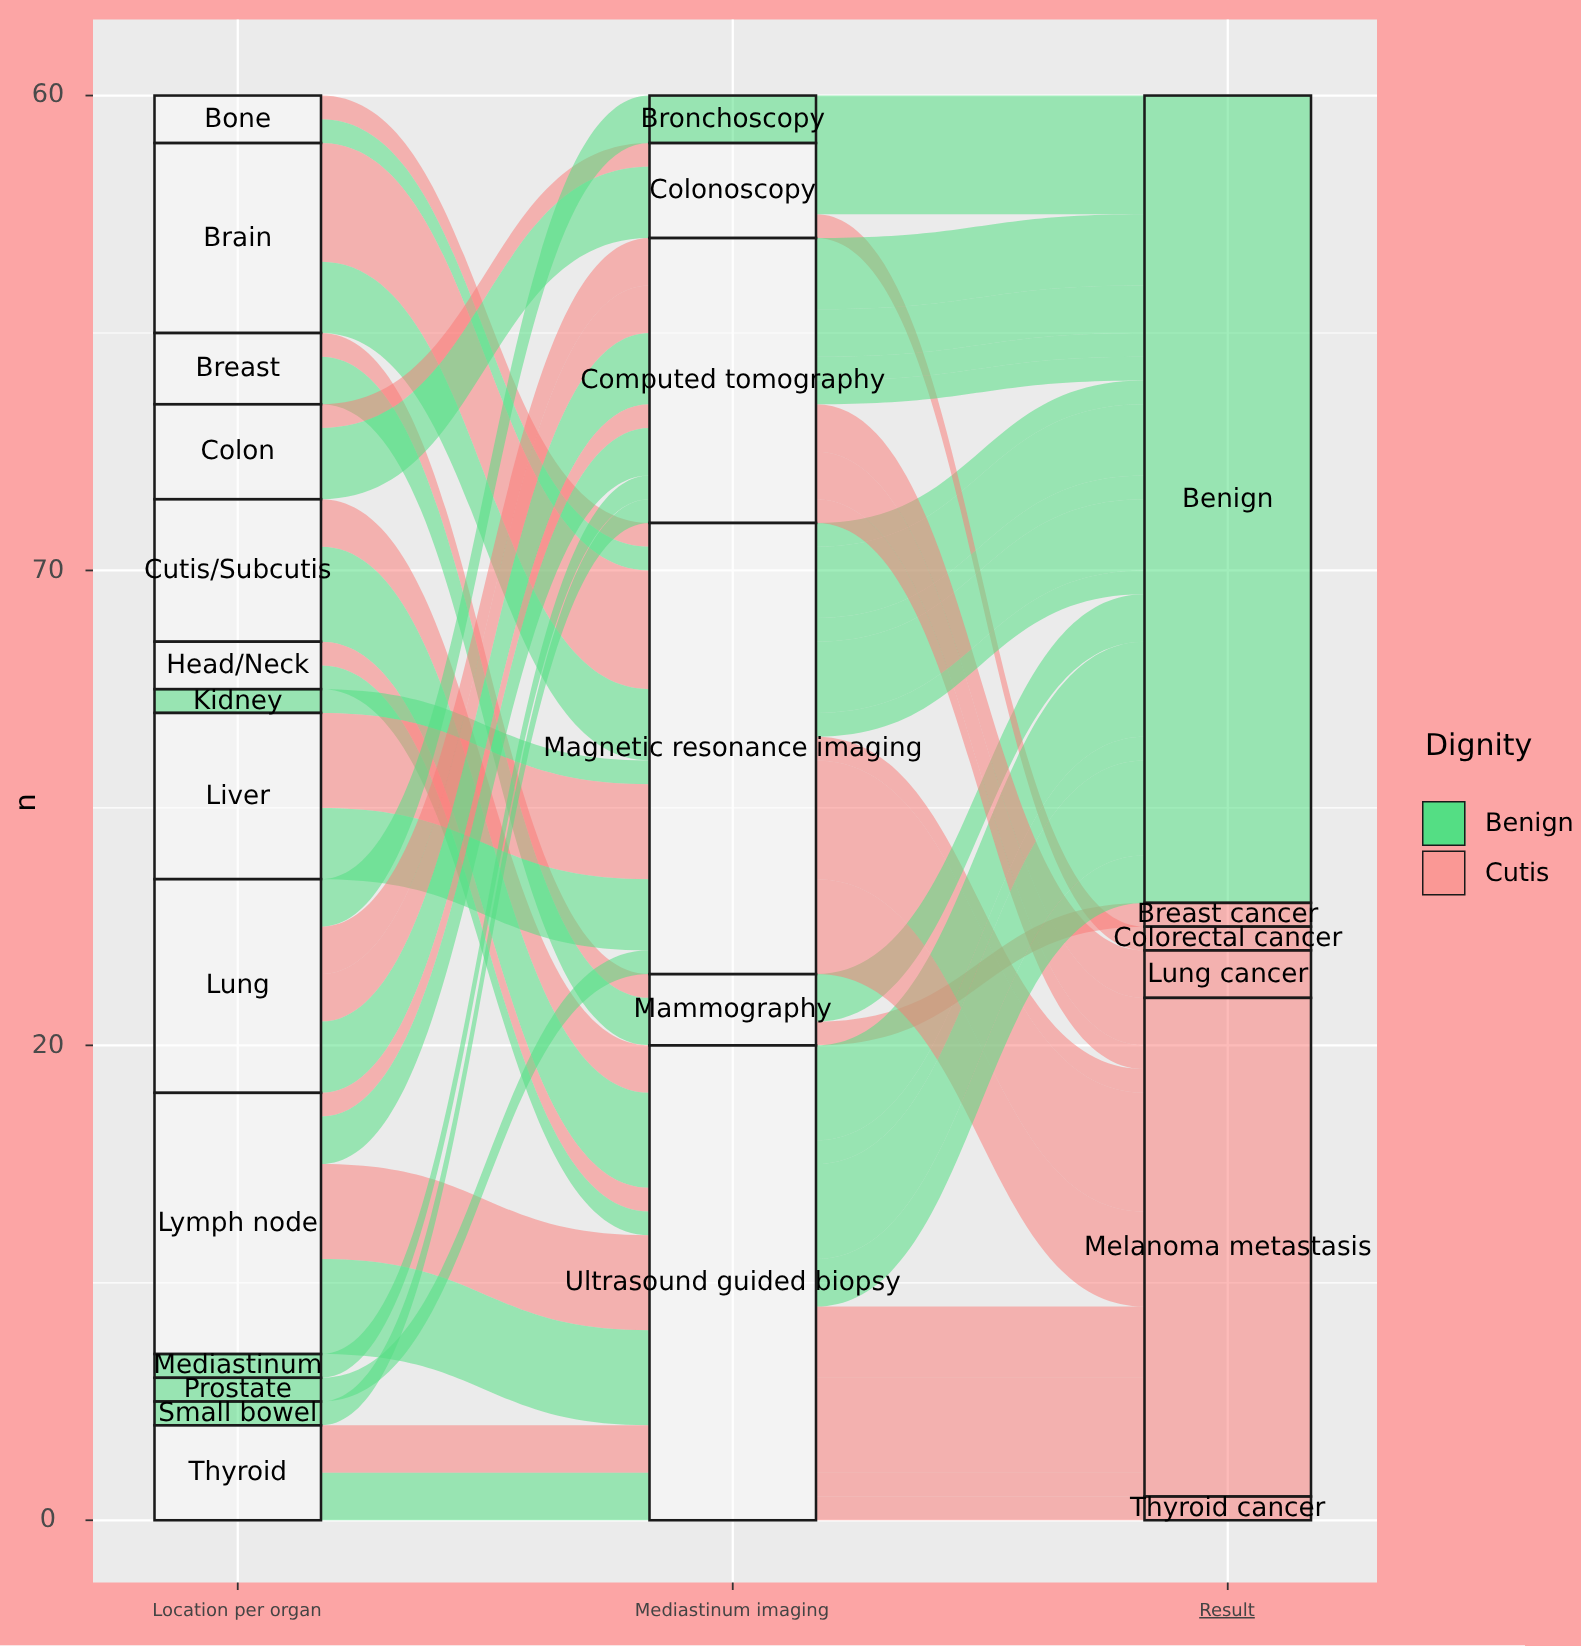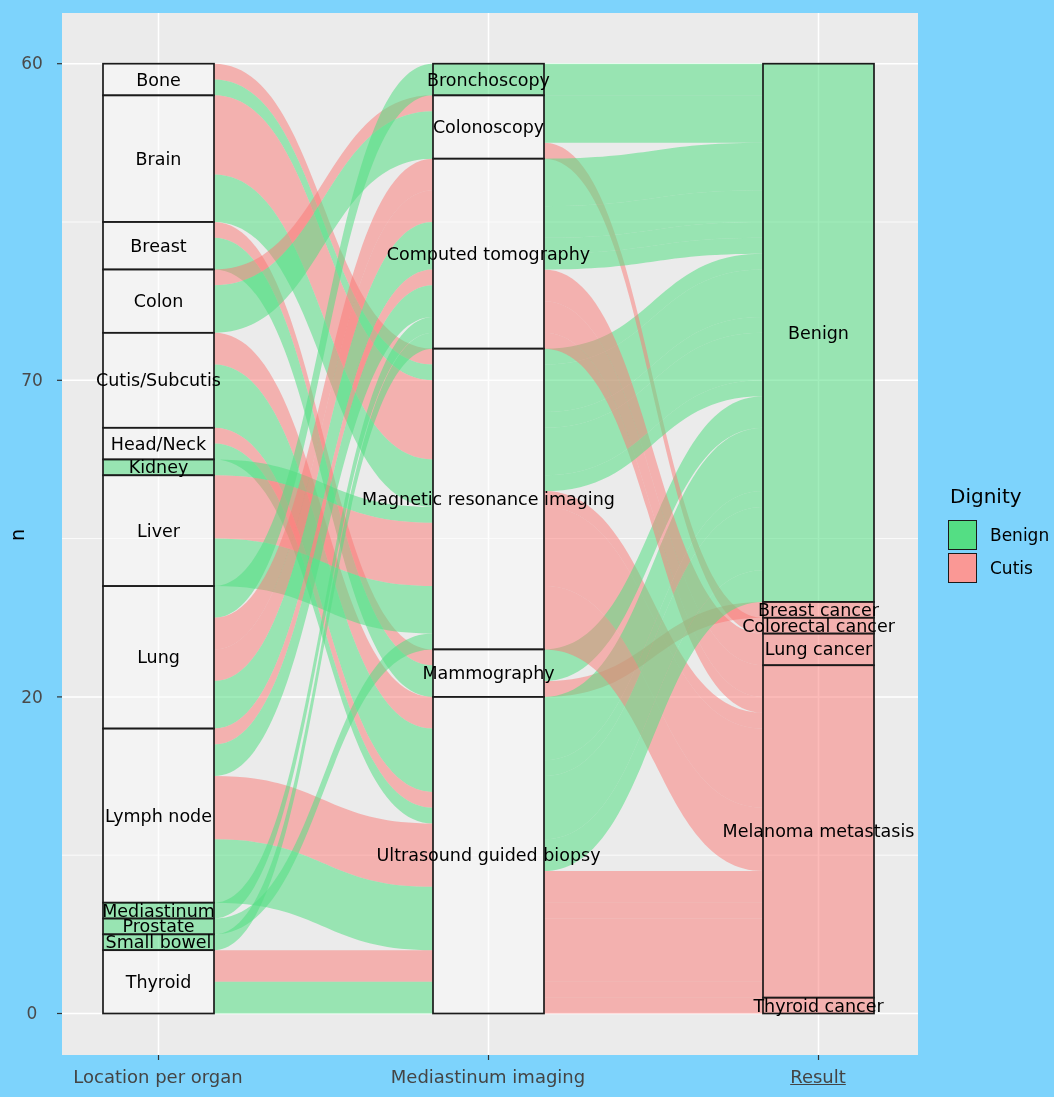--- a/index.html
+++ b/index.html
@@ -1,23 +1,23 @@
 <!DOCTYPE html>
 <html><head>
 <meta charset="utf-8">
 <style>
   html,body{margin:0;padding:0;background:#ffffff;}
   body{font-family:"DejaVu Sans","Liberation Sans",sans-serif;}
-  #wrap{position:relative;width:1054px;height:1097px;background:#7dd3fc;overflow:hidden;}
+  #wrap{position:relative;width:1054px;height:1097px;background:#fca5a5;overflow:hidden;}
   #chart-svg{position:absolute;left:0;top:0;}
   .ytick{position:absolute;width:40px;text-align:center;font-size:17px;color:#4a4a4a;line-height:20px;}
-  .xlab{position:absolute;transform:translateX(-50%);font-size:18px;color:#444444;white-space:nowrap;}
+  .xlab{position:absolute;transform:translateX(-50%);font-size:12px;color:#444444;white-space:nowrap;}
   .ytitle{position:absolute;left:2px;top:524px;width:30px;font-size:19px;color:#000;transform:rotate(-90deg);text-align:center;}
   #legend{position:absolute;left:948px;top:484px;}
-  #legend .ltitle{font-size:20px;color:#000;margin:0 0 10px 2px;}
+  #legend .ltitle{font-size:20px;color:#000;margin:0 0 24px 2px;}
   .lrow{display:flex;align-items:center;height:33px;}
   .swatch{width:29px;height:30px;border:1.7px solid #1a1a1a;box-sizing:border-box;flex:0 0 auto;}
   .lrow + .lrow .swatch{border-top-width:1.2px;}
   .llabel{font-size:17px;color:#000;padding-left:13px;}
 </style>
 </head>
 <body>
 
 <div id="wrap">
   <svg id="chart-svg" width="1054" height="1097">

